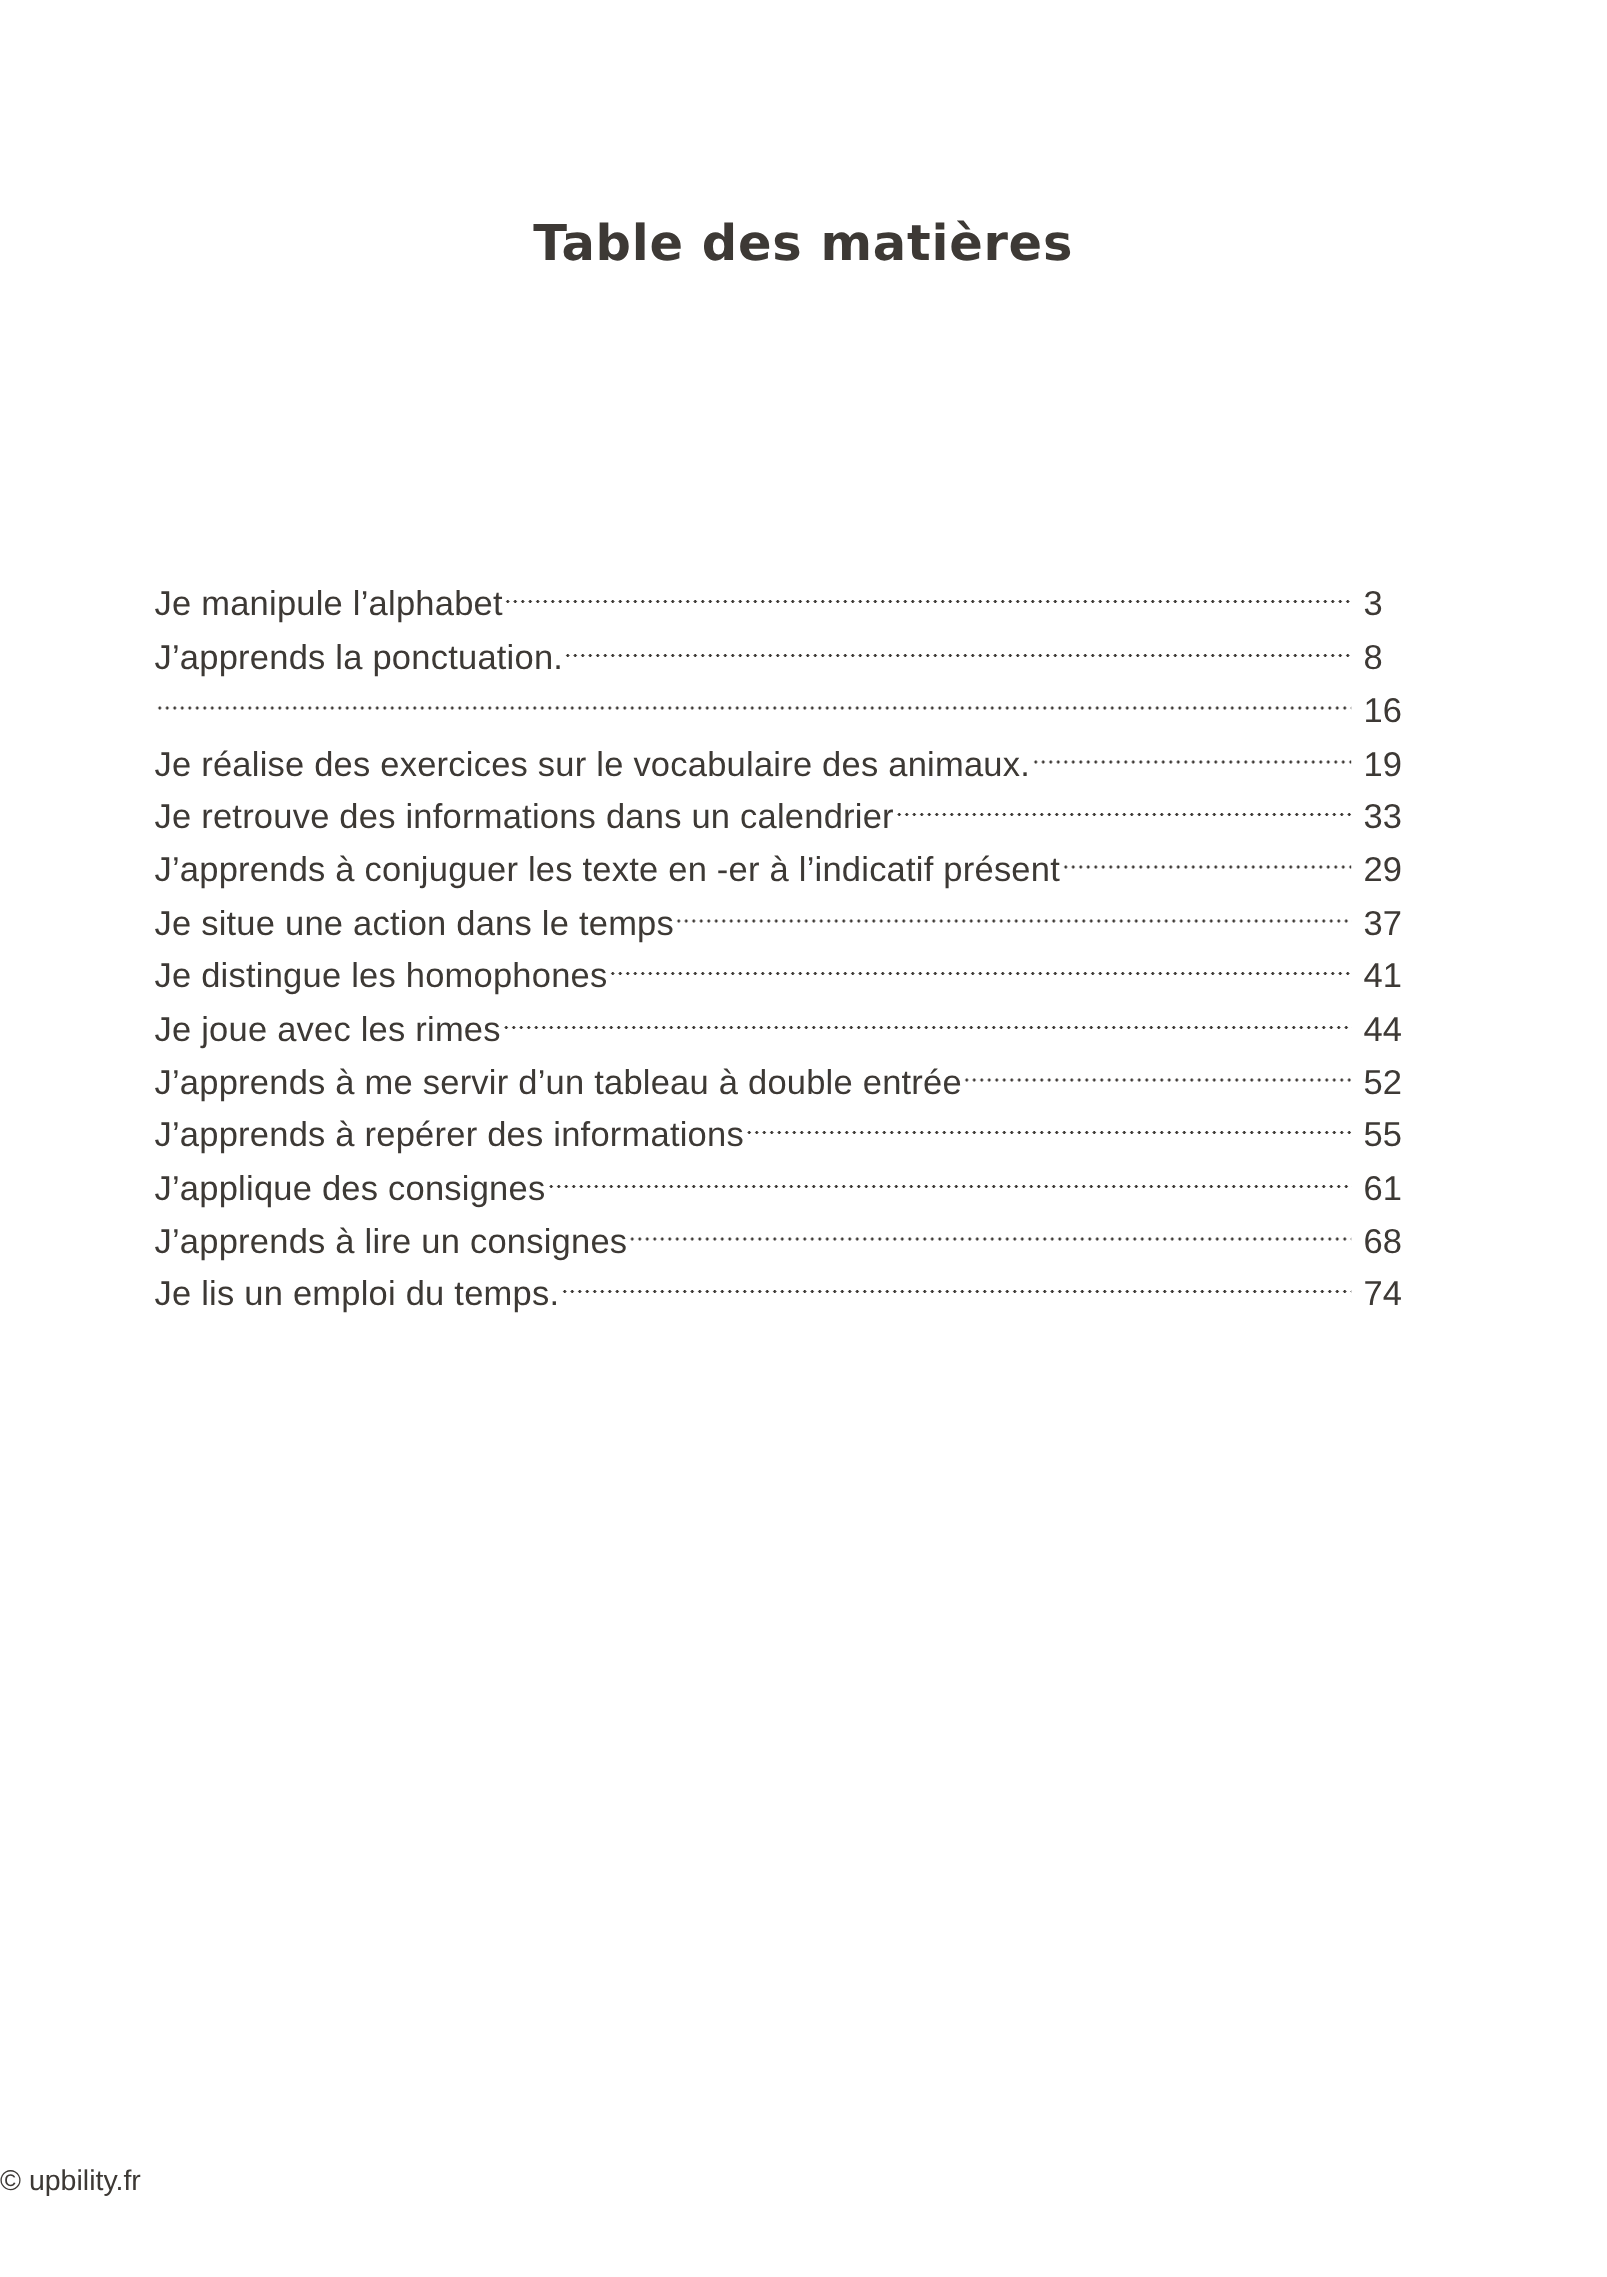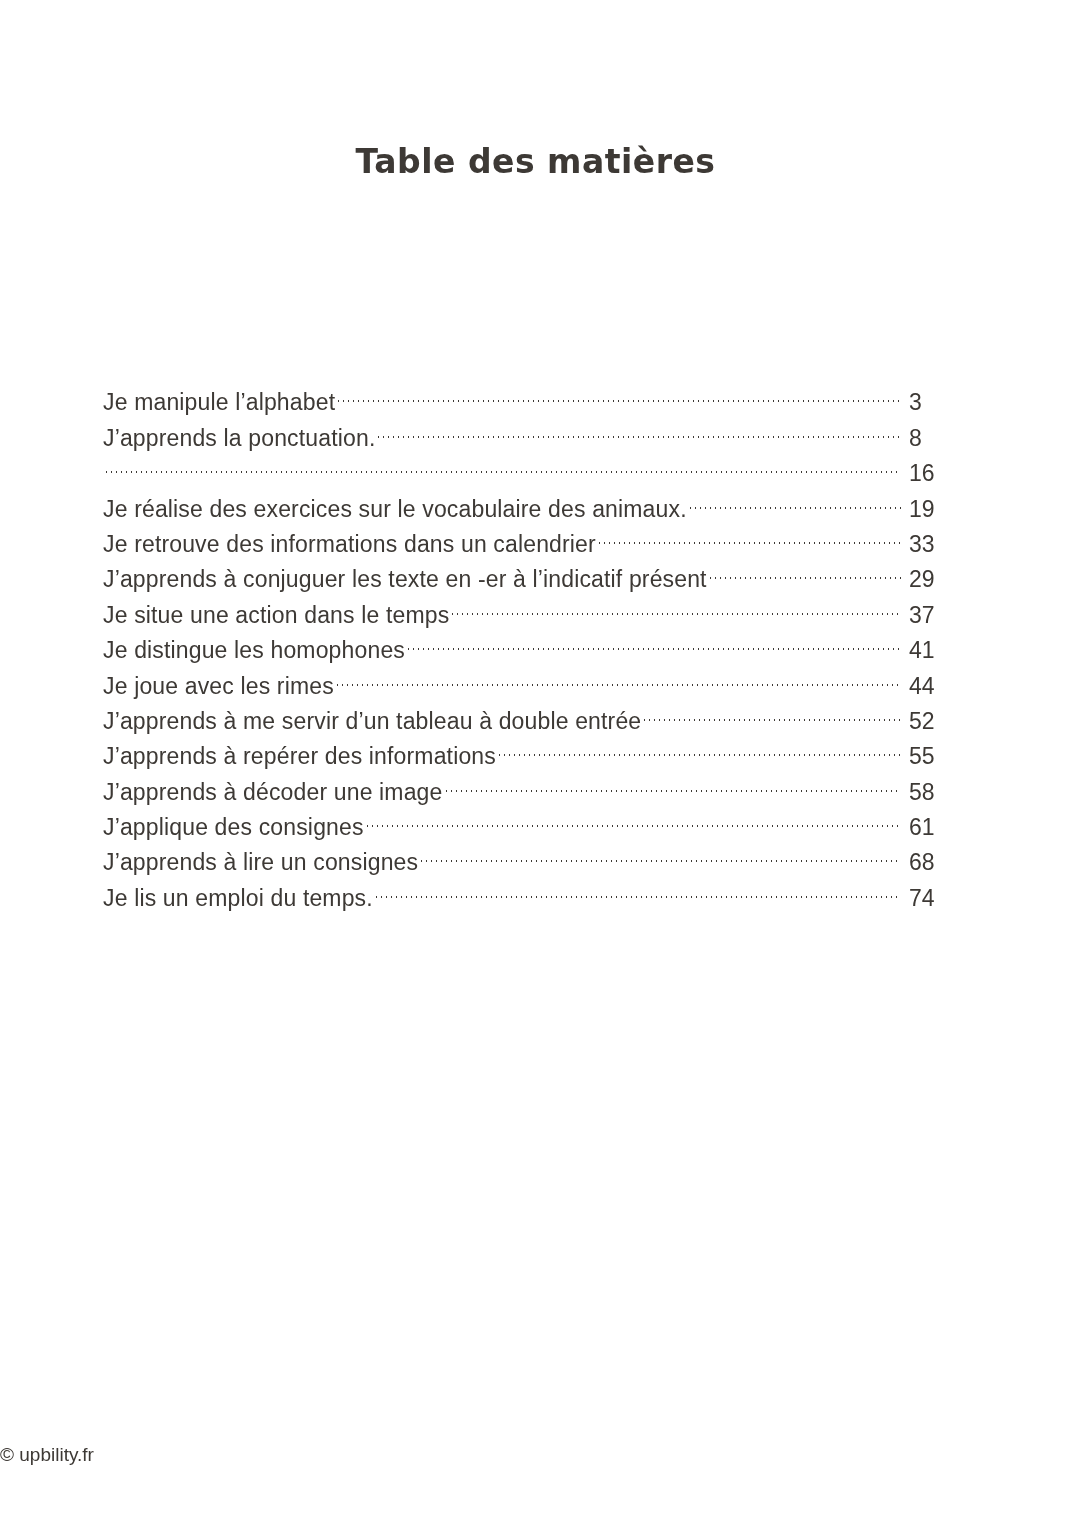--- a/index.html
+++ b/index.html
@@ -138,25 +138,20 @@
     <span class="toc-label">J’apprends à me servir d’un tableau à double entrée</span>
     <span class="toc-dots"></span>
     <span class="toc-page">52</span>
   </li>
   <li class="toc-row">
     <span class="toc-label">J’apprends à repérer des informations</span>
     <span class="toc-dots"></span>
     <span class="toc-page">55</span>
   </li>
   <li class="toc-row">
-    <span class="toc-label">J’apprends à décoder une image</span>
-    <span class="toc-dots"></span>
-    <span class="toc-page">58</span>
-  </li>
-  <li class="toc-row">
     <span class="toc-label">J’applique des consignes</span>
     <span class="toc-dots"></span>
     <span class="toc-page">61</span>
   </li>
   <li class="toc-row">
     <span class="toc-label">J’apprends à lire un consignes</span>
     <span class="toc-dots"></span>
     <span class="toc-page">68</span>
   </li>
   <li class="toc-row">

